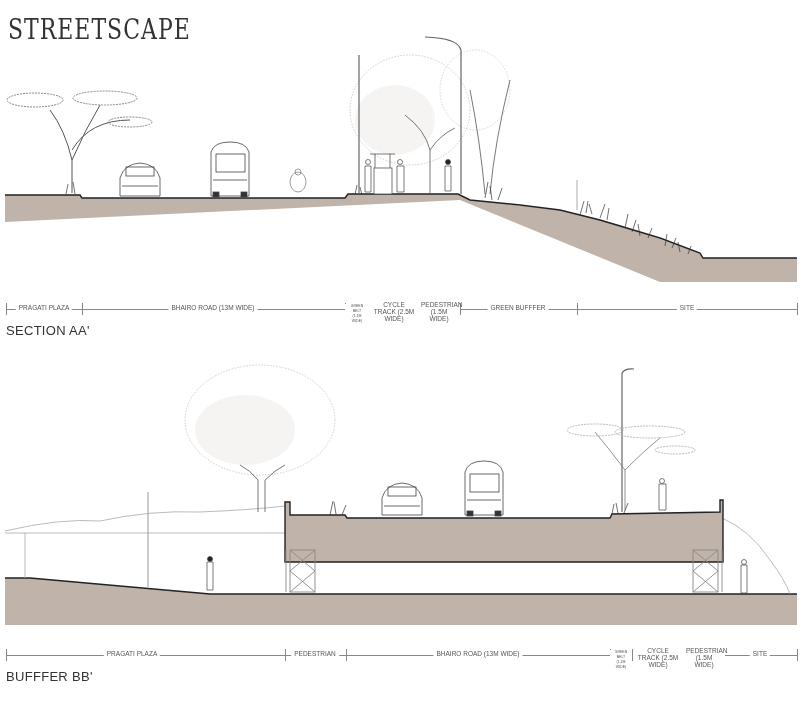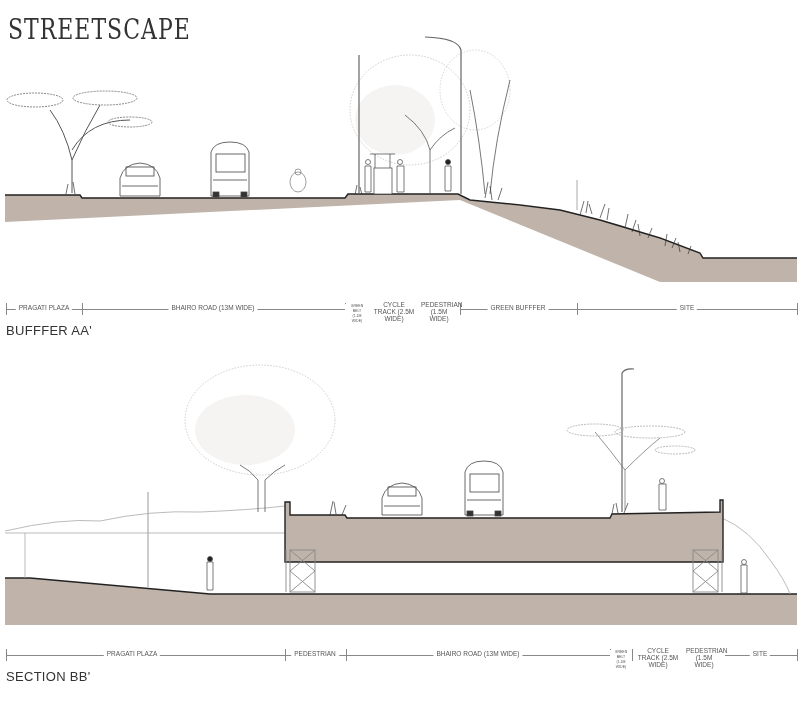--- a/index.html
+++ b/index.html
@@ -201,33 +201,33 @@
   <div class="dim-tick" style="left:577px;"></div>
   <div class="dim-tick" style="left:797px;"></div>
   <span class="dim-label" style="left:44px;">PRAGATI PLAZA</span>
   <span class="dim-label" style="left:213px;">BHAIRO ROAD (13M WIDE)</span>
   <span class="dim-label tiny" style="left:357px; width:18px; white-space:normal;">GREEN BELT (1.1M WIDE)</span>
   <span class="dim-label two" style="left:394px; width:44px; white-space:normal;">CYCLE TRACK (2.5M WIDE)</span>
   <span class="dim-label two" style="left:439px; width:36px; white-space:normal;">PEDESTRIAN (1.5M WIDE)</span>
   <span class="dim-label" style="left:518px;">GREEN BUFFFER</span>
   <span class="dim-label" style="left:687px;">SITE</span>
 </div>
-<div class="section-label" style="top:323px;">BUFFFER AA'</div>
+<div class="section-label" style="top:323px;">SECTION AA'</div>
 
 <div class="dim" style="left:0; top:645px; width:800px;">
   <div class="dim-line" style="left:6px; width:791px;"></div>
   <div class="dim-tick" style="left:6px;"></div>
   <div class="dim-tick" style="left:285px;"></div>
   <div class="dim-tick" style="left:346px;"></div>
   <div class="dim-tick" style="left:610px;"></div>
   <div class="dim-tick" style="left:632px;"></div>
   <div class="dim-tick" style="left:685px;"></div>
   <div class="dim-tick" style="left:724px;"></div>
   <div class="dim-tick" style="left:797px;"></div>
   <span class="dim-label" style="left:132px;">PRAGATI PLAZA</span>
   <span class="dim-label" style="left:315px;">PEDESTRIAN</span>
   <span class="dim-label" style="left:478px;">BHAIRO ROAD (13M WIDE)</span>
   <span class="dim-label tiny" style="left:621px; width:16px; white-space:normal;">GREEN BELT (1.1M WIDE)</span>
   <span class="dim-label two" style="left:658px; width:44px; white-space:normal;">CYCLE TRACK (2.5M WIDE)</span>
   <span class="dim-label two" style="left:704px; width:36px; white-space:normal;">PEDESTRIAN (1.5M WIDE)</span>
   <span class="dim-label" style="left:760px;">SITE</span>
 </div>
-<div class="section-label" style="top:669px;">SECTION BB'</div>
+<div class="section-label" style="top:669px;">BUFFFER BB'</div>
 
 </body></html>

